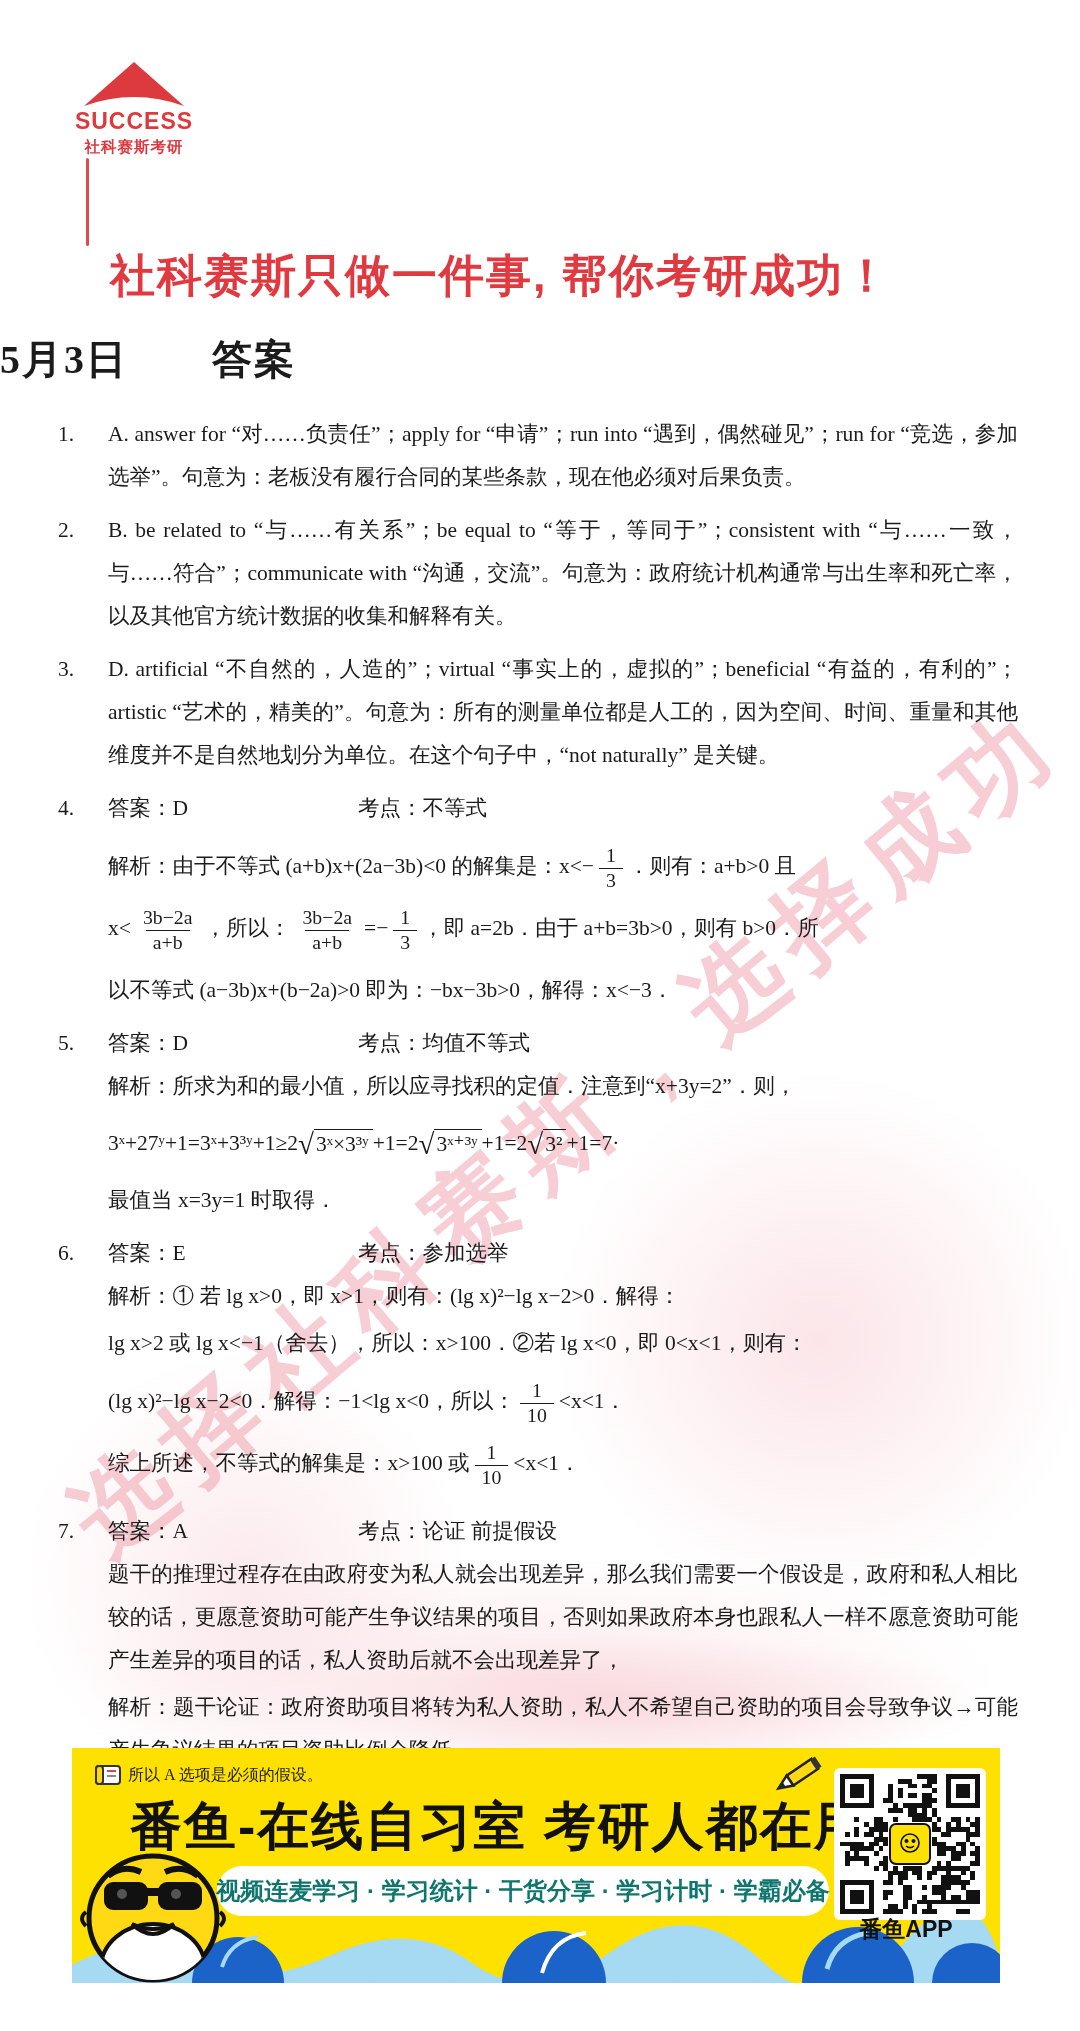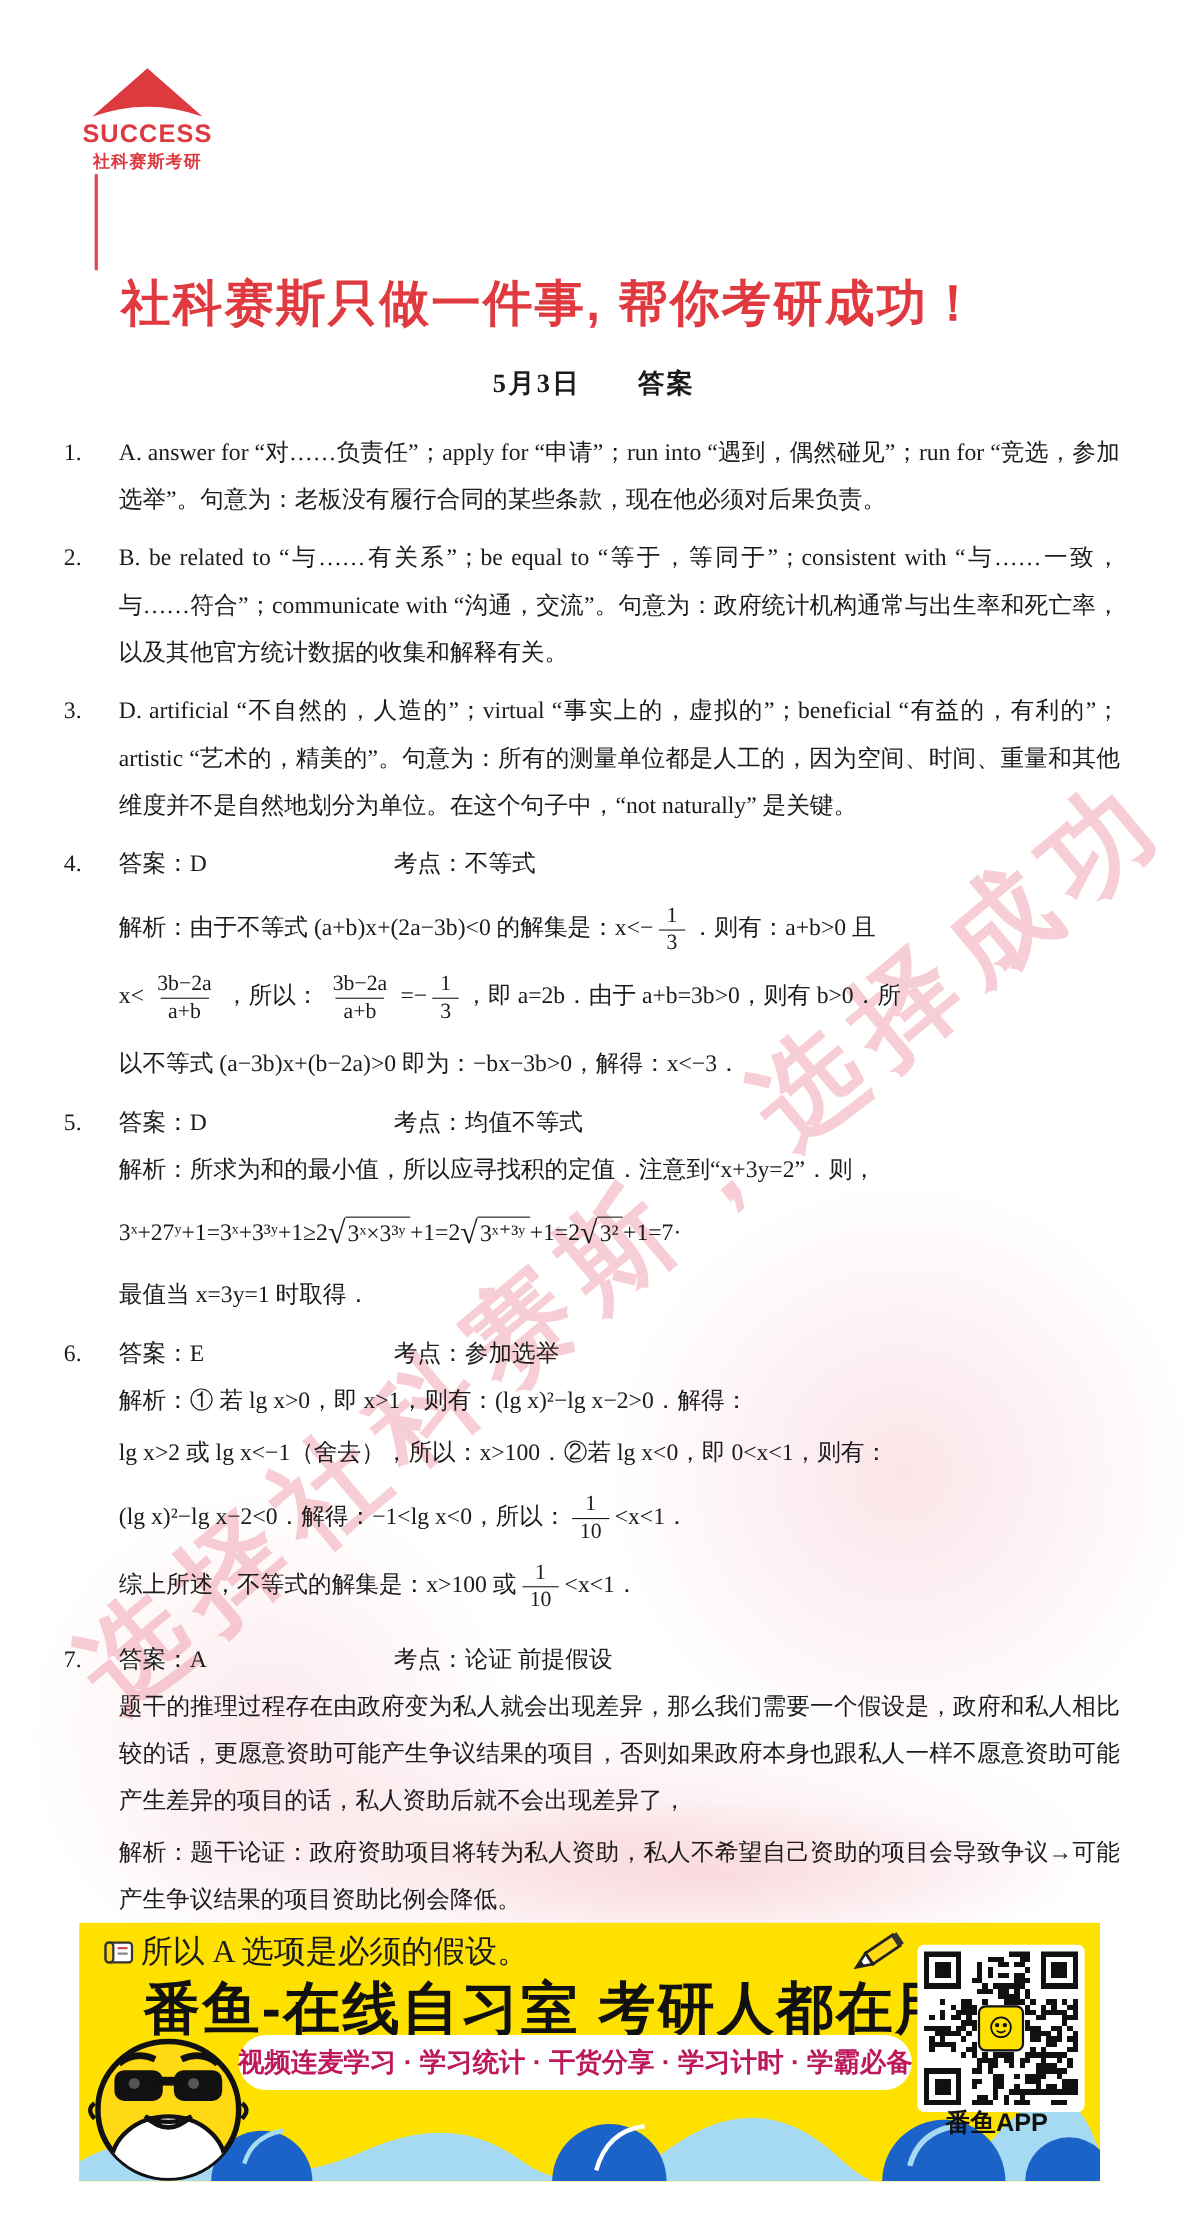--- a/index.html
+++ b/index.html
@@ -19,21 +19,21 @@
   
   #header{position:relative;z-index:1;display:flex;align-items:flex-start;margin:58px 55px 0 70px;flex-direction:column;}
   #logo{width:128px;text-align:center;color:#dd3a40;flex:0 0 auto;}
   #logo .roof{display:block;margin:0 auto;}
   #logo .brand{display:block;font-family:"Liberation Sans",sans-serif;font-weight:bold;font-size:23px;letter-spacing:1px;margin-top:-2px;}
   #logo .sub{display:block;font-family:"Liberation Sans",sans-serif;font-weight:bold;font-size:15.5px;letter-spacing:1px;margin-top:2px;}
   #hdivider{width:3px;height:88px;background:#e0494e;margin:0 18px 0 16px;border-radius:2px;flex:0 0 auto;}
   #slogan{font-family:"Liberation Sans",sans-serif;font-weight:900;font-size:45px;letter-spacing:2px;color:#e03a40;white-space:nowrap;margin-left:40px;}
 
   
-  #doc-title{position:relative;z-index:1;text-align:center;font-size:24px;font-weight:bold;margin-top:26px;letter-spacing:2px;}
+  #doc-title{position:relative;z-index:1;text-align:left;font-size:40px;font-weight:bold;margin-top:26px;letter-spacing:2px;}
 
   
   #items{position:relative;z-index:1;margin:26px 62px 0 58px;font-size:21.5px;line-height:43px;text-align:justify;}
   .item{display:flex;margin-bottom:6px;}
   .item .num{flex:0 0 50px;}
   .item .body{flex:1 1 auto;min-width:0;}
   .ansrow{display:flex;}
   .ansrow .ans{flex:0 0 250px;}
   .para{margin:0 0 4px 0;}
   .para.disp{margin:14px 0;}
@@ -41,34 +41,34 @@
   .frac .fd{border-top:1.6px solid #1b1b1b;}
   .frac .fn,.frac .fd{padding:0 7px;}
   .sqrt{display:inline-flex;align-items:flex-start;vertical-align:middle;line-height:1.3;}
   .sqrt .sym{font-size:1.35em;line-height:1.1;}
   .sqrt .c{border-top:1.7px solid #1b1b1b;padding:1px 4px 0 2px;}
 
   
   #banner{position:absolute;z-index:1;left:72px;top:1748px;width:928px;height:235px;background:#ffe100;overflow:hidden;}
   #banner-title{position:absolute;left:58px;top:44px;font-family:"Liberation Sans",sans-serif;font-weight:900;
     font-size:52px;letter-spacing:2px;color:#111;white-space:nowrap;}
-  #pill{position:absolute;left:145px;top:102px;width:612px;height:50px;background:#fff;border-radius:27px;
+  #pill{position:absolute;left:145px;top:118px;width:612px;height:50px;background:#fff;border-radius:27px;
     display:flex;align-items:center;justify-content:center;font-family:"Liberation Sans",sans-serif;
-    font-weight:bold;font-size:24px;color:#be185d;white-space:nowrap;}
+    font-weight:bold;font-size:24px;color:#0f766e;white-space:nowrap;}
   #qr-tile{position:absolute;right:14px;top:20px;width:152px;height:152px;background:#fff;border-radius:6px;padding:6px;box-sizing:border-box;}
   #qr-logo{position:absolute;left:50%;top:50%;width:38px;height:38px;transform:translate(-50%,-50%);
     background:#ffe100;border:2px solid #111;border-radius:7px;display:flex;align-items:center;justify-content:center;}
   #qr-caption{position:absolute;right:34px;top:166px;width:120px;text-align:center;font-family:"Liberation Sans",sans-serif;
     font-weight:900;font-size:23px;color:#111;}
   #mascot{position:absolute;left:6px;top:98px;}
   #waves{position:absolute;left:0;bottom:0;width:100%;height:80px;}
   #pencil{position:absolute;left:698px;top:2px;transform:rotate(18deg);}
 
   
-  #overlay-line{position:absolute;z-index:3;left:94px;top:1757px;font-size:29px;line-height:36px;display:flex;align-items:center;}
+  #overlay-line{position:absolute;z-index:3;left:94px;top:1757px;font-size:16px;line-height:36px;display:flex;align-items:center;}
   #notebook{margin-right:6px;flex:0 0 auto;display:inline-flex;}
 </style>
 </head>
 <body>
 
 <div id="page">
 
   <div class="blob" id="blob1"></div>
   <div class="blob" id="blob2"></div>
   <div class="blob" id="blob3"></div>

